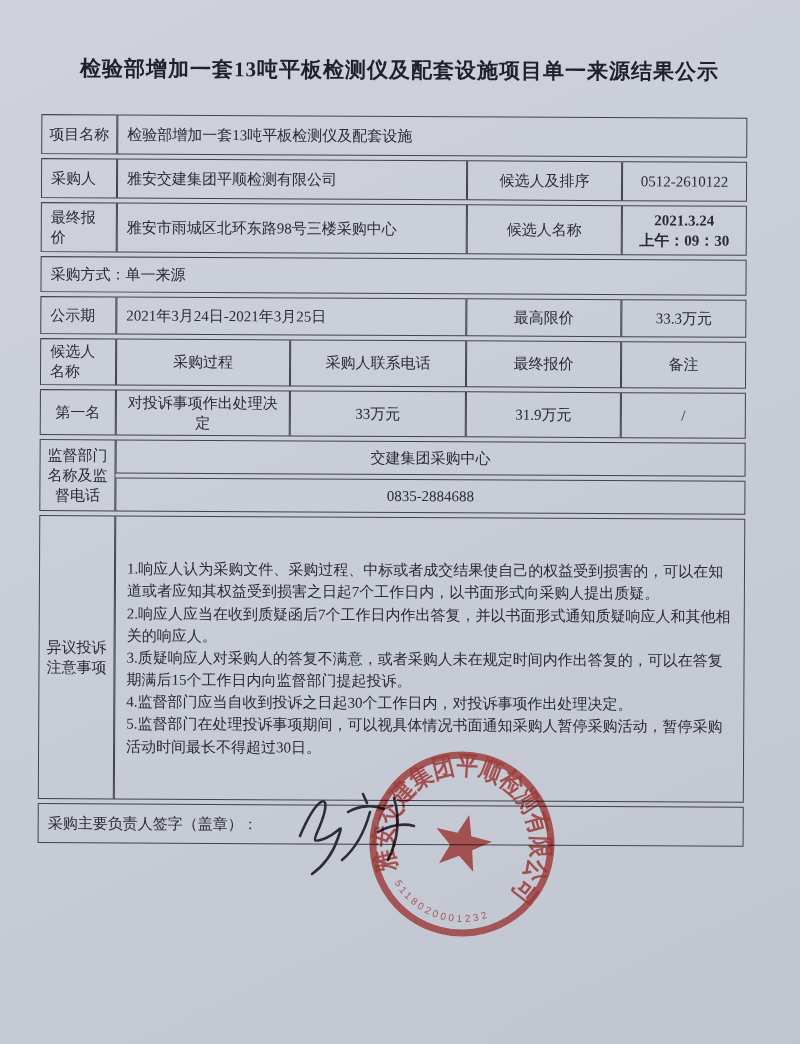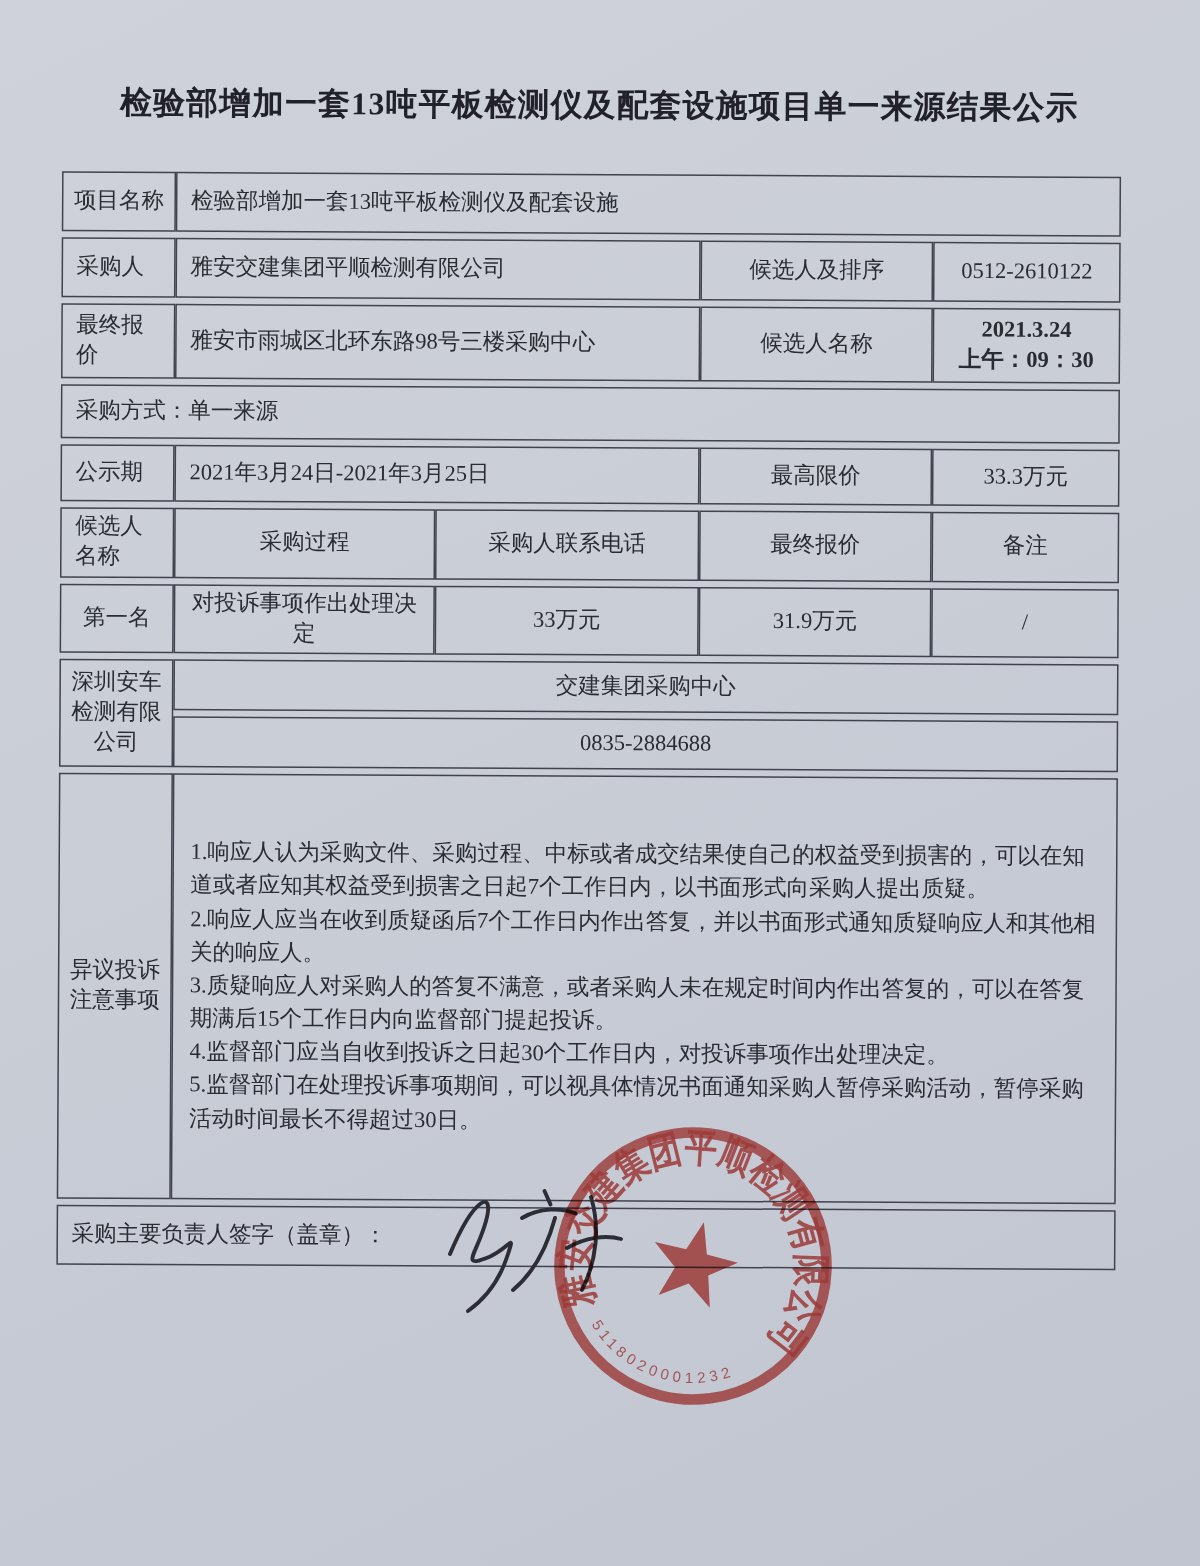--- a/index.html
+++ b/index.html
@@ -85,21 +85,21 @@
 
       <tr style="height:46px">
         <td class="c">第一名</td>
         <td class="c">对投诉事项作出处理决定</td>
         <td class="c">33万元</td>
         <td class="c">31.9万元</td>
         <td class="c">/</td>
       </tr>
 
       <tr style="height:34px">
-        <td class="c" rowspan="2">深圳安车检测有限公司</td>
+        <td class="c" rowspan="2">监督部门名称及监督电话</td>
         <td class="c" colspan="4">交建集团采购中心</td>
       </tr>
       <tr style="height:34px">
         <td class="c" colspan="4">0835-2884688</td>
       </tr>
 
       <tr style="height:284px">
         <td class="c">异议投诉注意事项</td>
         <td class="l" colspan="4">
           <div class="complaint-list">

